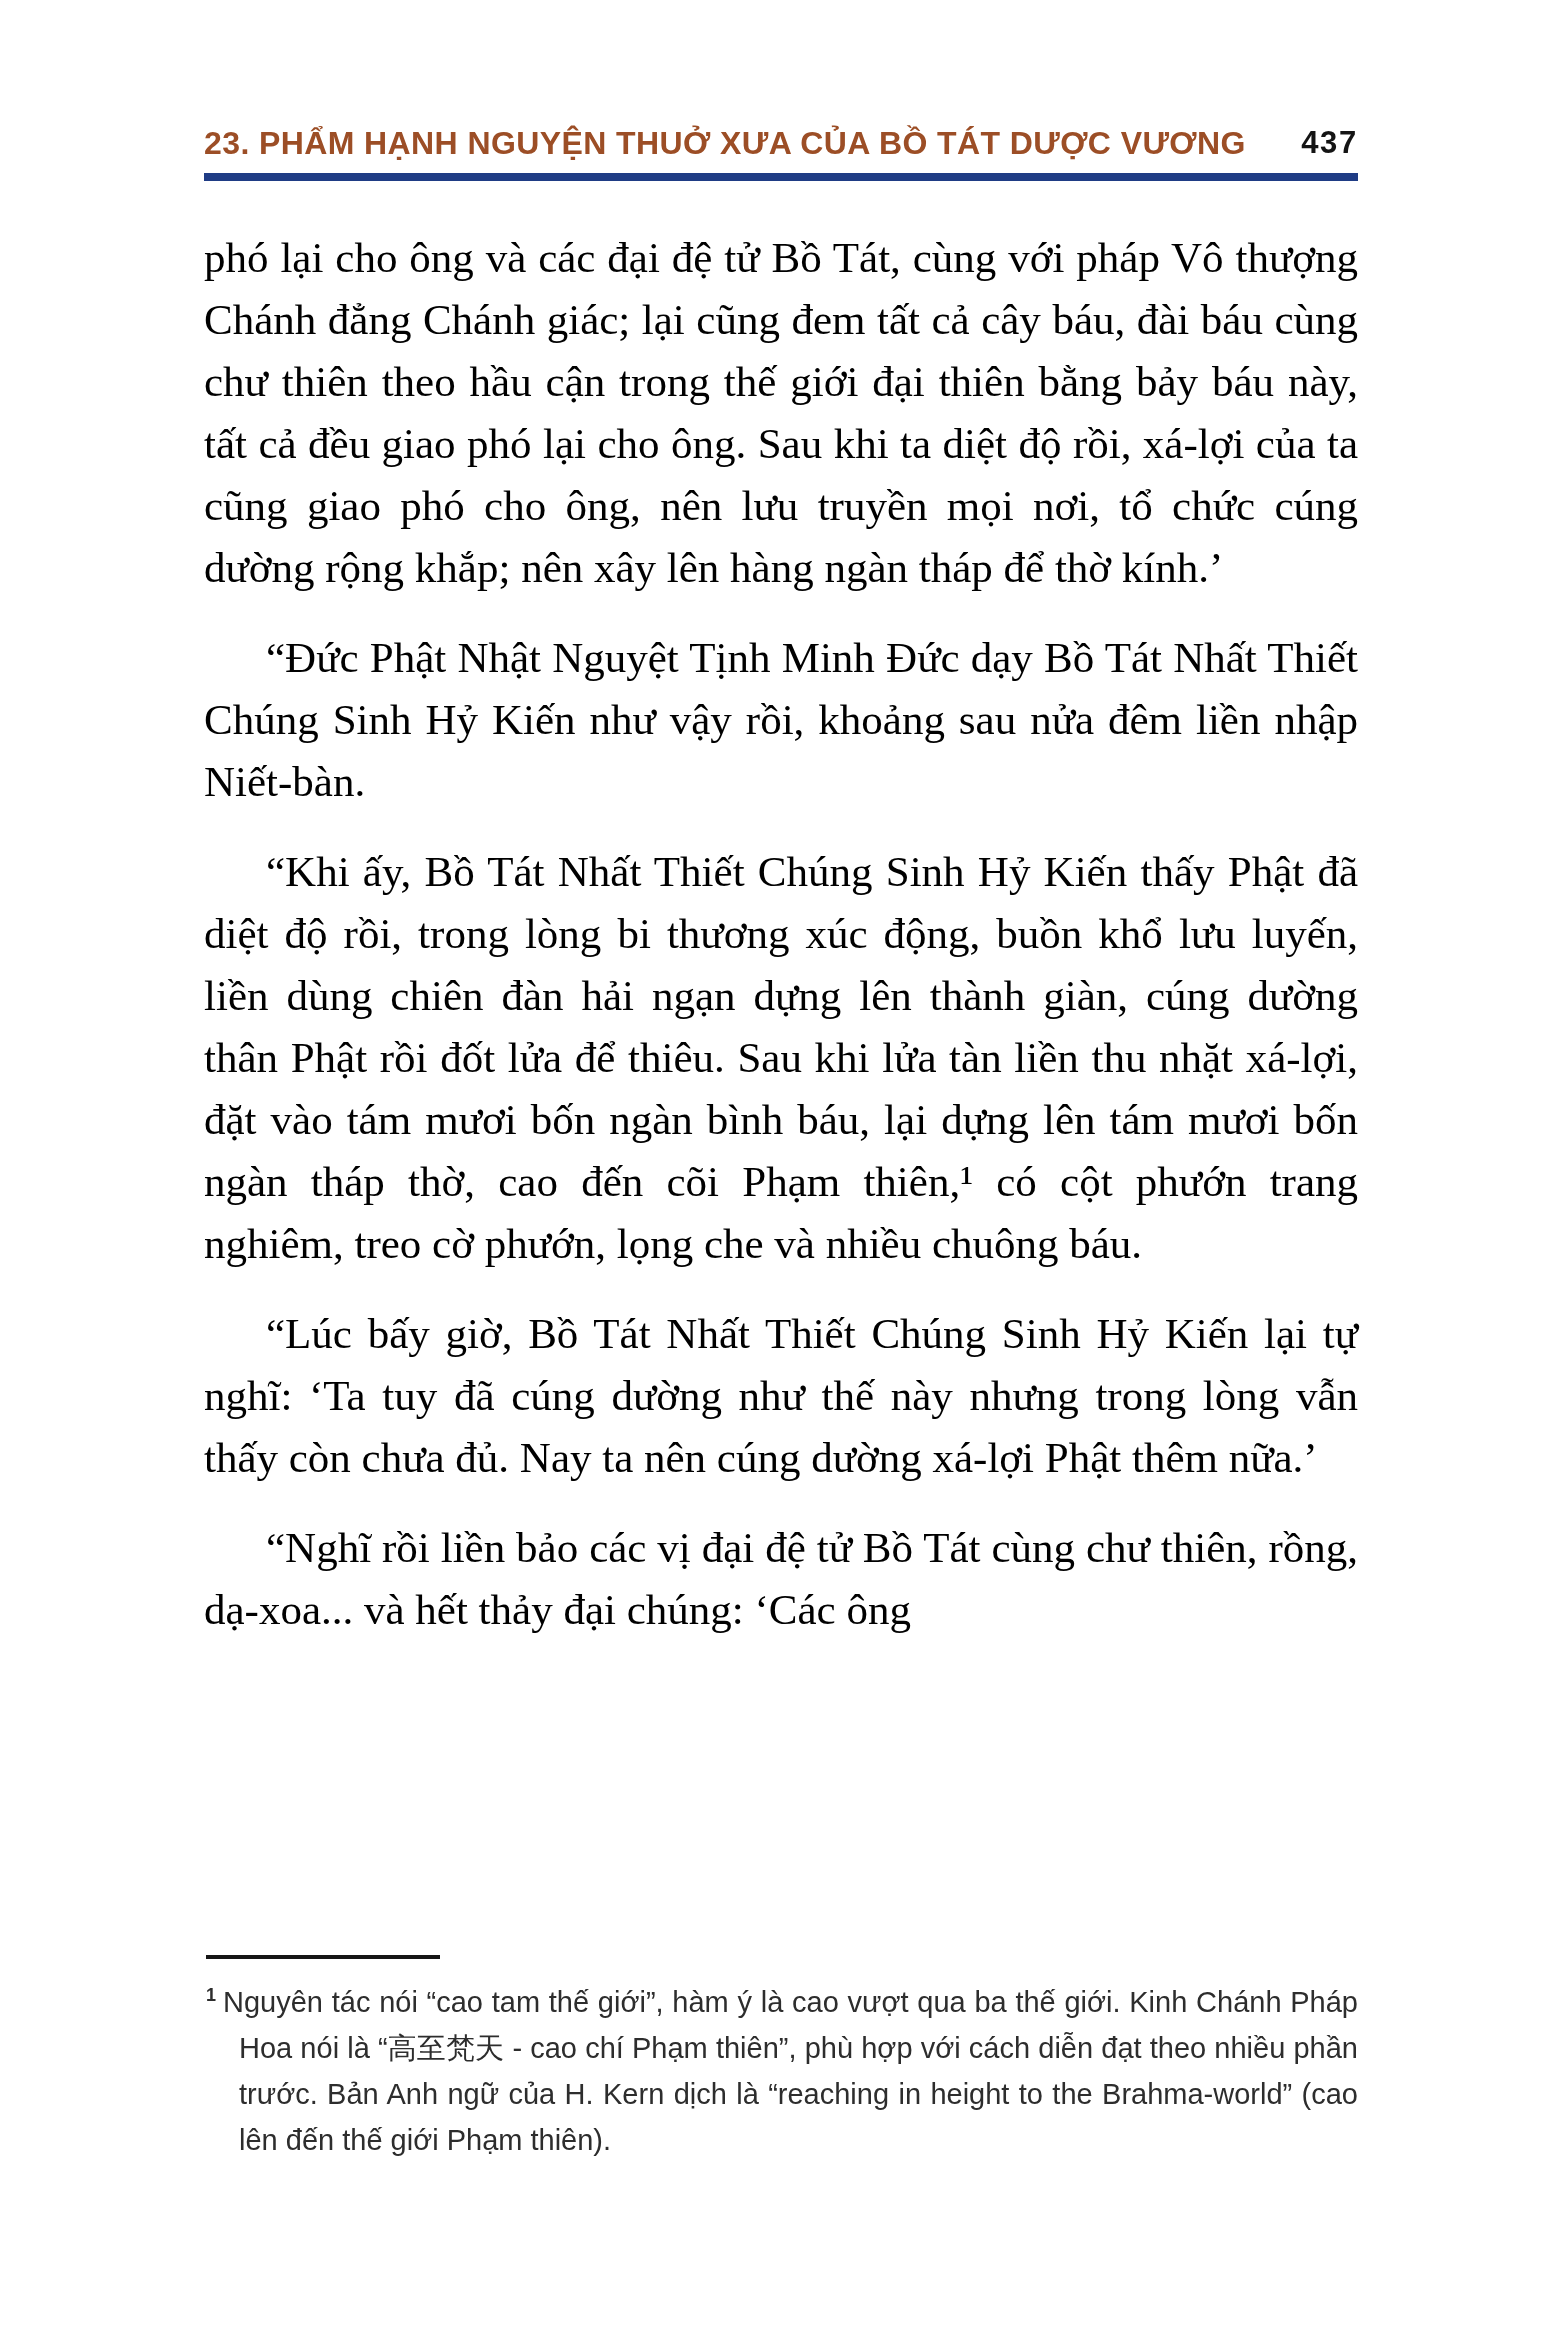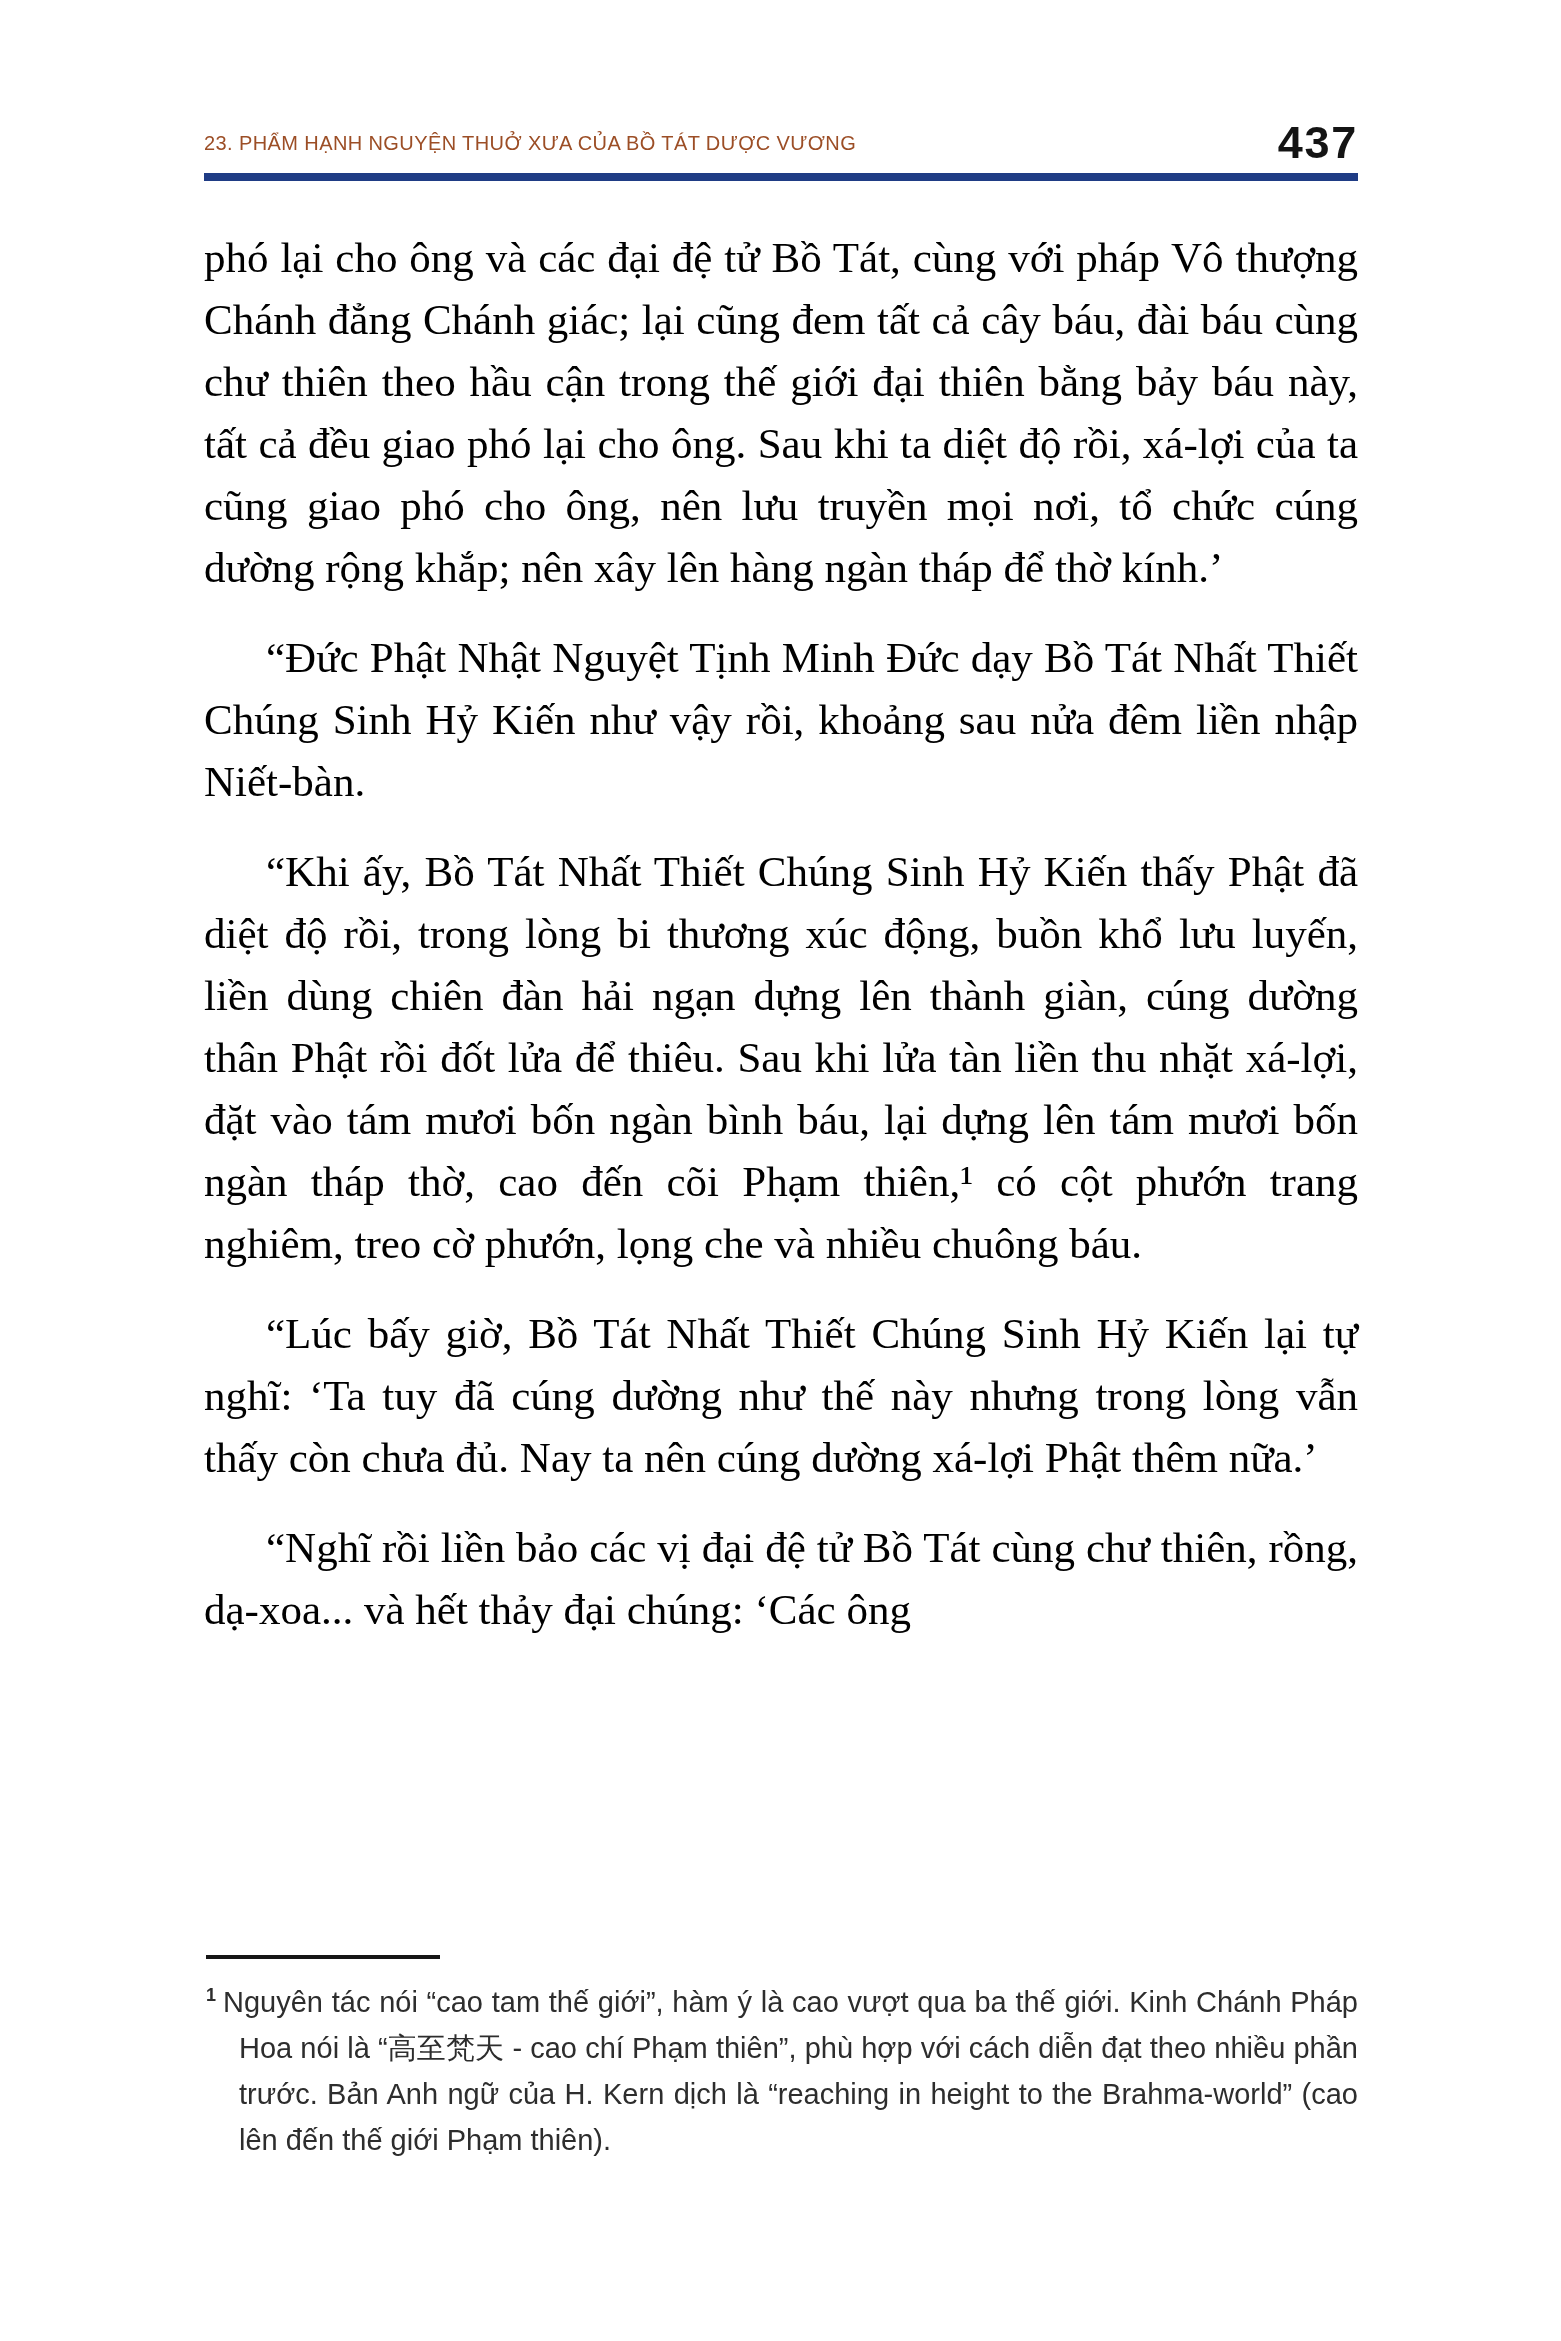--- a/index.html
+++ b/index.html
@@ -18,31 +18,31 @@
     position: absolute;
     left: 204px;
     width: 1154px;
     top: 123px;
     display: flex;
     justify-content: space-between;
     align-items: flex-end;
   }
   .chapter-title {
     font-family: "Liberation Sans", sans-serif;
-    font-weight: normal;
-    font-size: 20px;
+    font-weight: bold;
+    font-size: 32px;
     line-height: 40px;
     letter-spacing: 0.4px;
     color: #9c4e26;
     margin: 0;
   }
   .page-number {
     font-family: "Liberation Sans", sans-serif;
     font-weight: bold;
-    font-size: 45px;
+    font-size: 31px;
     line-height: 40px;
     color: #141414;
     letter-spacing: 1.7px;
   }
   .header-rule {
     position: absolute;
     left: 204px;
     width: 1154px;
     top: 173px;
     height: 7.8px;

